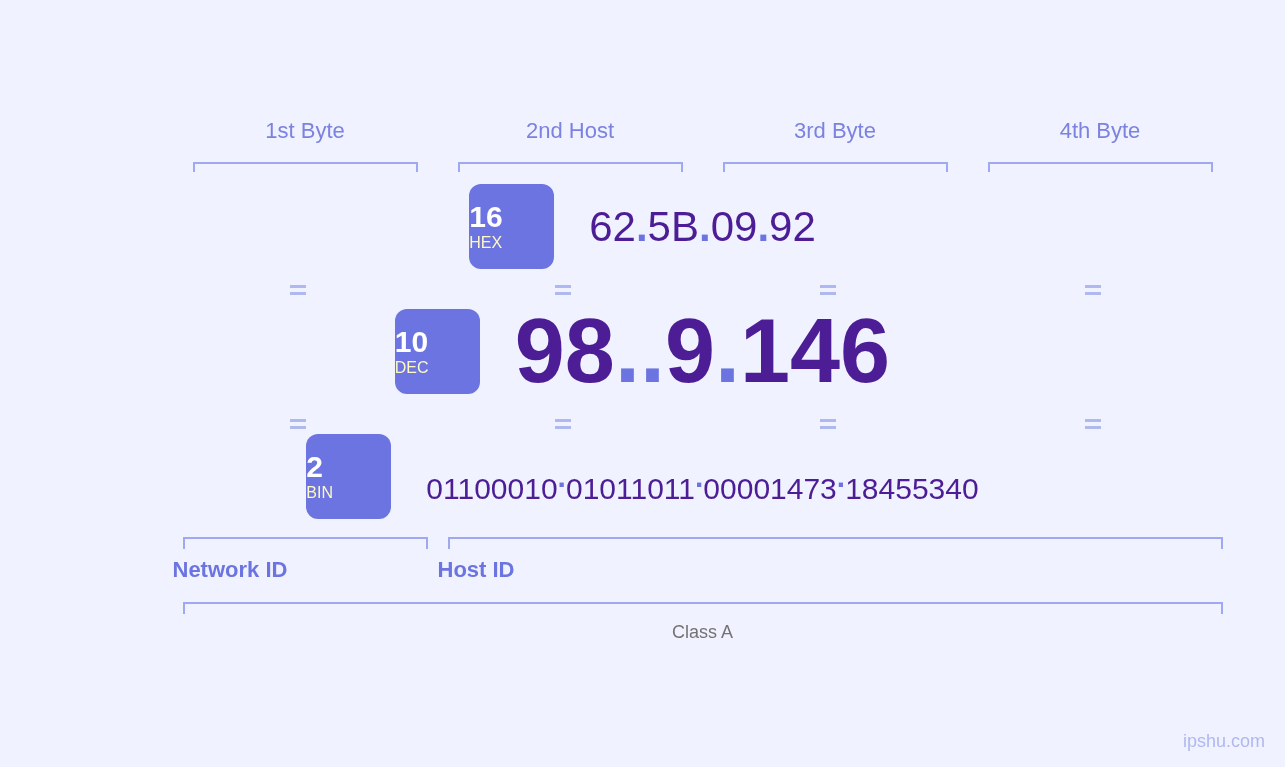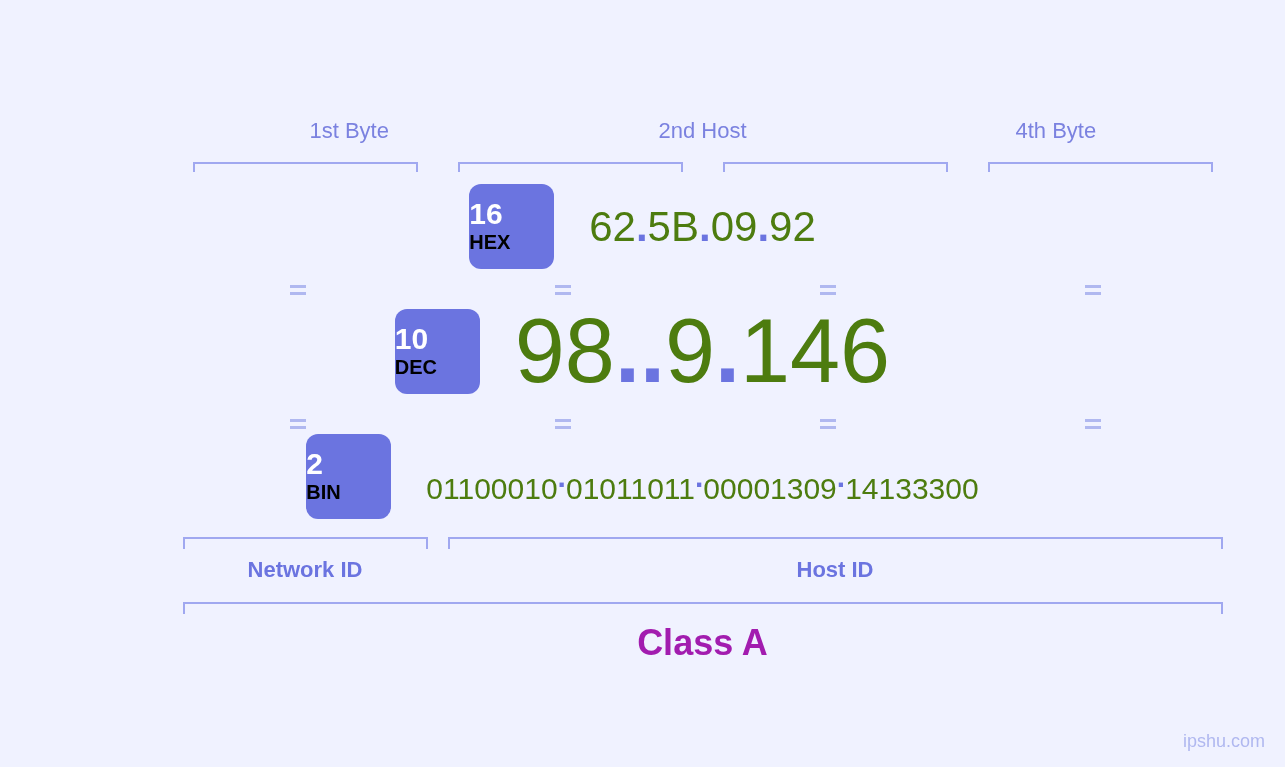--- a/index.html
+++ b/index.html
@@ -103,45 +103,45 @@
     }
 
     .base-badge .base-number {
       color: white;
       font-size: 30px;
       font-weight: bold;
       line-height: 1;
     }
 
     .base-badge .base-label {
-      color: #000000;
-      font-size: 20px;
-      font-weight: bold;
+      color: #fef9c3;
+      font-size: 16px;
+      font-weight: normal;
       margin-top: 2px;
     }
 
     .values-row {
       display: flex;
       align-items: center;
       flex: 1;
     }
 
     .byte-value {
       flex: 1;
       text-align: center;
-      color: #4d7c0f;
+      color: #4c1d95;
     }
 
     .byte-value.hex {
       font-size: 42px;
     }
 
     .byte-value.dec {
       font-size: 90px;
-      font-weight: normal;
+      font-weight: bold;
     }
 
     .byte-value.bin {
       font-size: 30px;
       margin-top: 24px;
     }
 
     .dot {
       color: #6b74e0;
       font-weight: bold;
@@ -176,52 +176,52 @@
     }
 
     .equals-line {
       width: 16px;
       height: 3px;
       background: #b0b8f0;
       display: block;
     }
 
     .bracket-label {
-      text-align: center;
       color: #6b74e0;
       font-size: 22px;
       margin-top: 8px;
       font-weight: bold;
     }
 
     .class-label {
       text-align: center;
-      color: #a21caf;
-      font-size: 36px;
-      font-weight: bold;
+      color: #737373;
+      font-size: 18px;
+      font-weight: normal;
       margin-top: 8px;
     }
 
     
     .watermark {
       position: absolute;
       bottom: 15px;
       right: 20px;
       color: #b0b8f0;
       font-size: 18px;
     }
   </style>
 </head>
 <body>
 
 <div class="container">
 
   <div class="header-row">
     <div class="byte-label">1st Byte</div>
     <div class="byte-label">2nd Host</div>
+    <div class="byte-label">3rd Byte</div>
     <div class="byte-label">4th Byte</div>
   </div>
 
   <div class="bracket-top">
     <div class="bracket-segment">
       <div class="bracket-line"></div>
       <div class="bracket-left"></div>
       <div class="bracket-right"></div>
     </div>
     <div class="bracket-segment">
@@ -329,23 +329,23 @@
   <div class="row">
     <div class="base-badge">
       <span class="base-number">2</span>
       <span class="base-label">BIN</span>
     </div>
     <div class="values-row">
       <div class="byte-value bin">01100010</div>
       <div class="dot bin">.</div>
       <div class="byte-value bin">01011011</div>
       <div class="dot bin">.</div>
-      <div class="byte-value bin">00001309</div>
+      <div class="byte-value bin">00001473</div>
       <div class="dot bin">.</div>
-      <div class="byte-value bin">14133300</div>
+      <div class="byte-value bin">18455340</div>
     </div>
   </div>
 
   <div style="position:relative; width:1060px; margin-left:120px; margin-top:5px; height:55px;">
 
     <div style="position:absolute; left:0; width:25%; height:55px;">
       <div style="position:relative; height:20px;">
         <div style="position:absolute; left:10px; right:10px; top:8px; height:2px; background:#a0a8f0;"></div>
         <div style="position:absolute; left:10px; top:8px; width:2px; height:12px; background:#a0a8f0;"></div>
         <div style="position:absolute; right:10px; top:8px; width:2px; height:12px; background:#a0a8f0;"></div>

